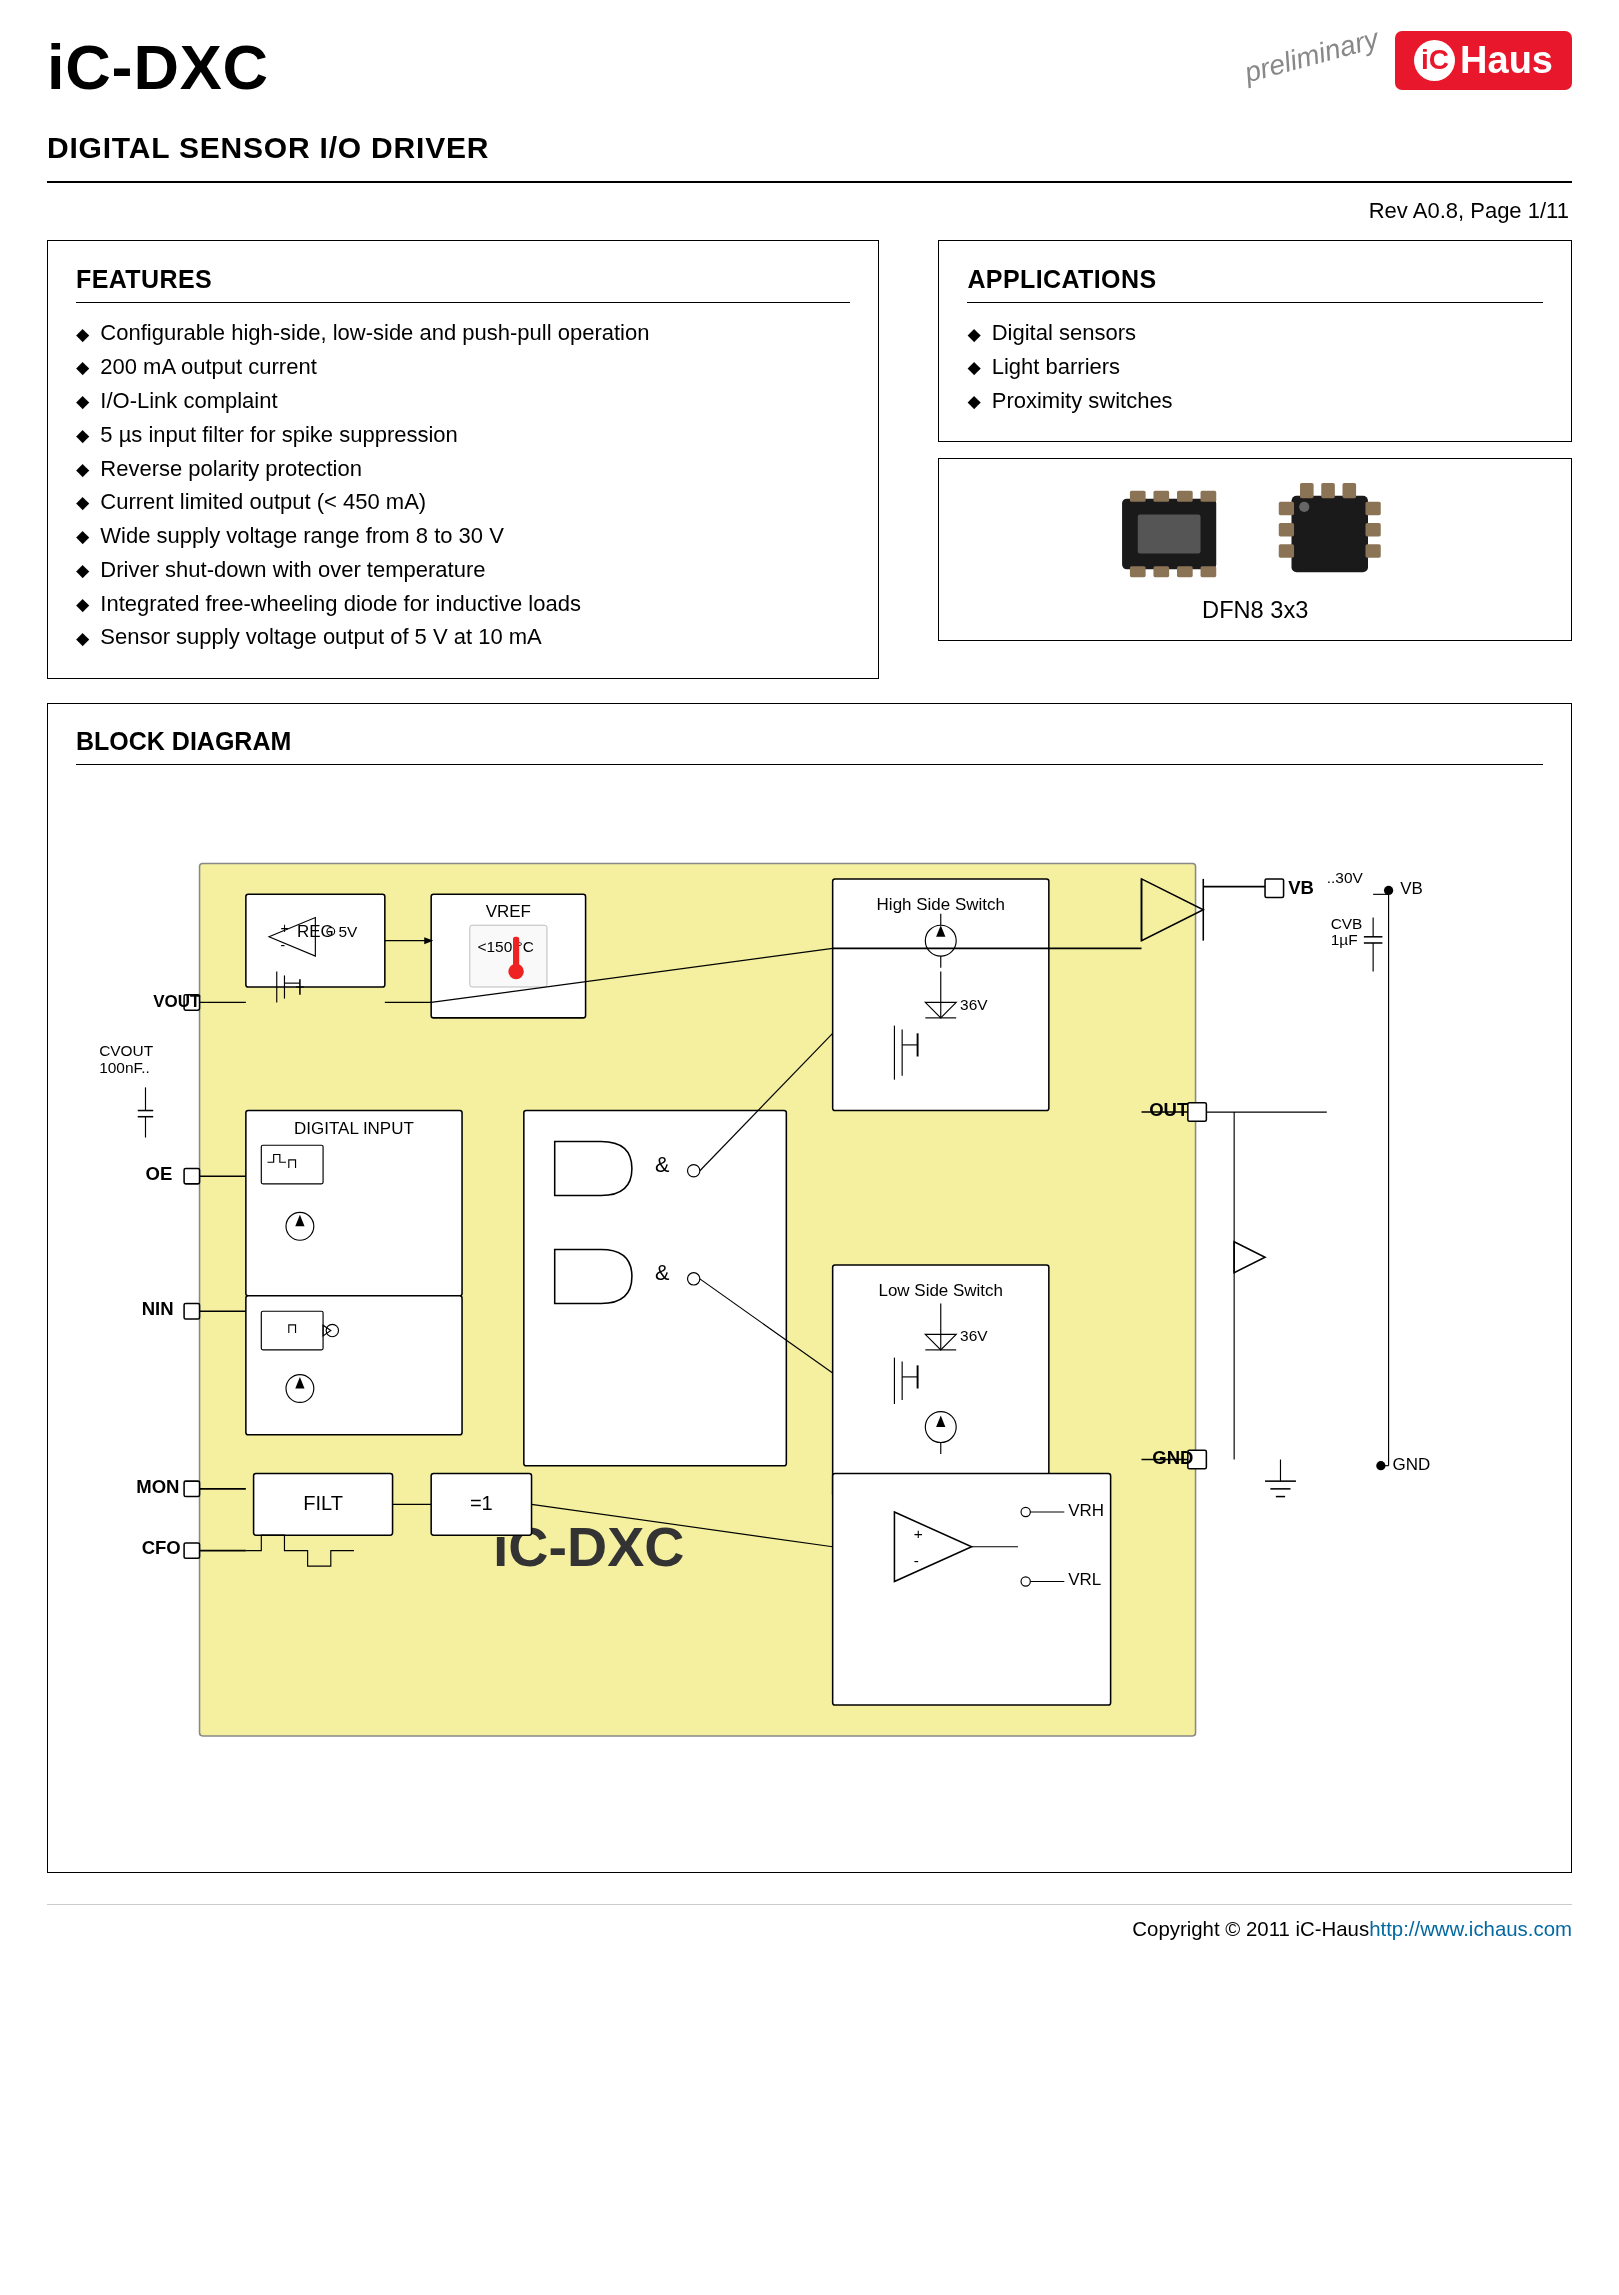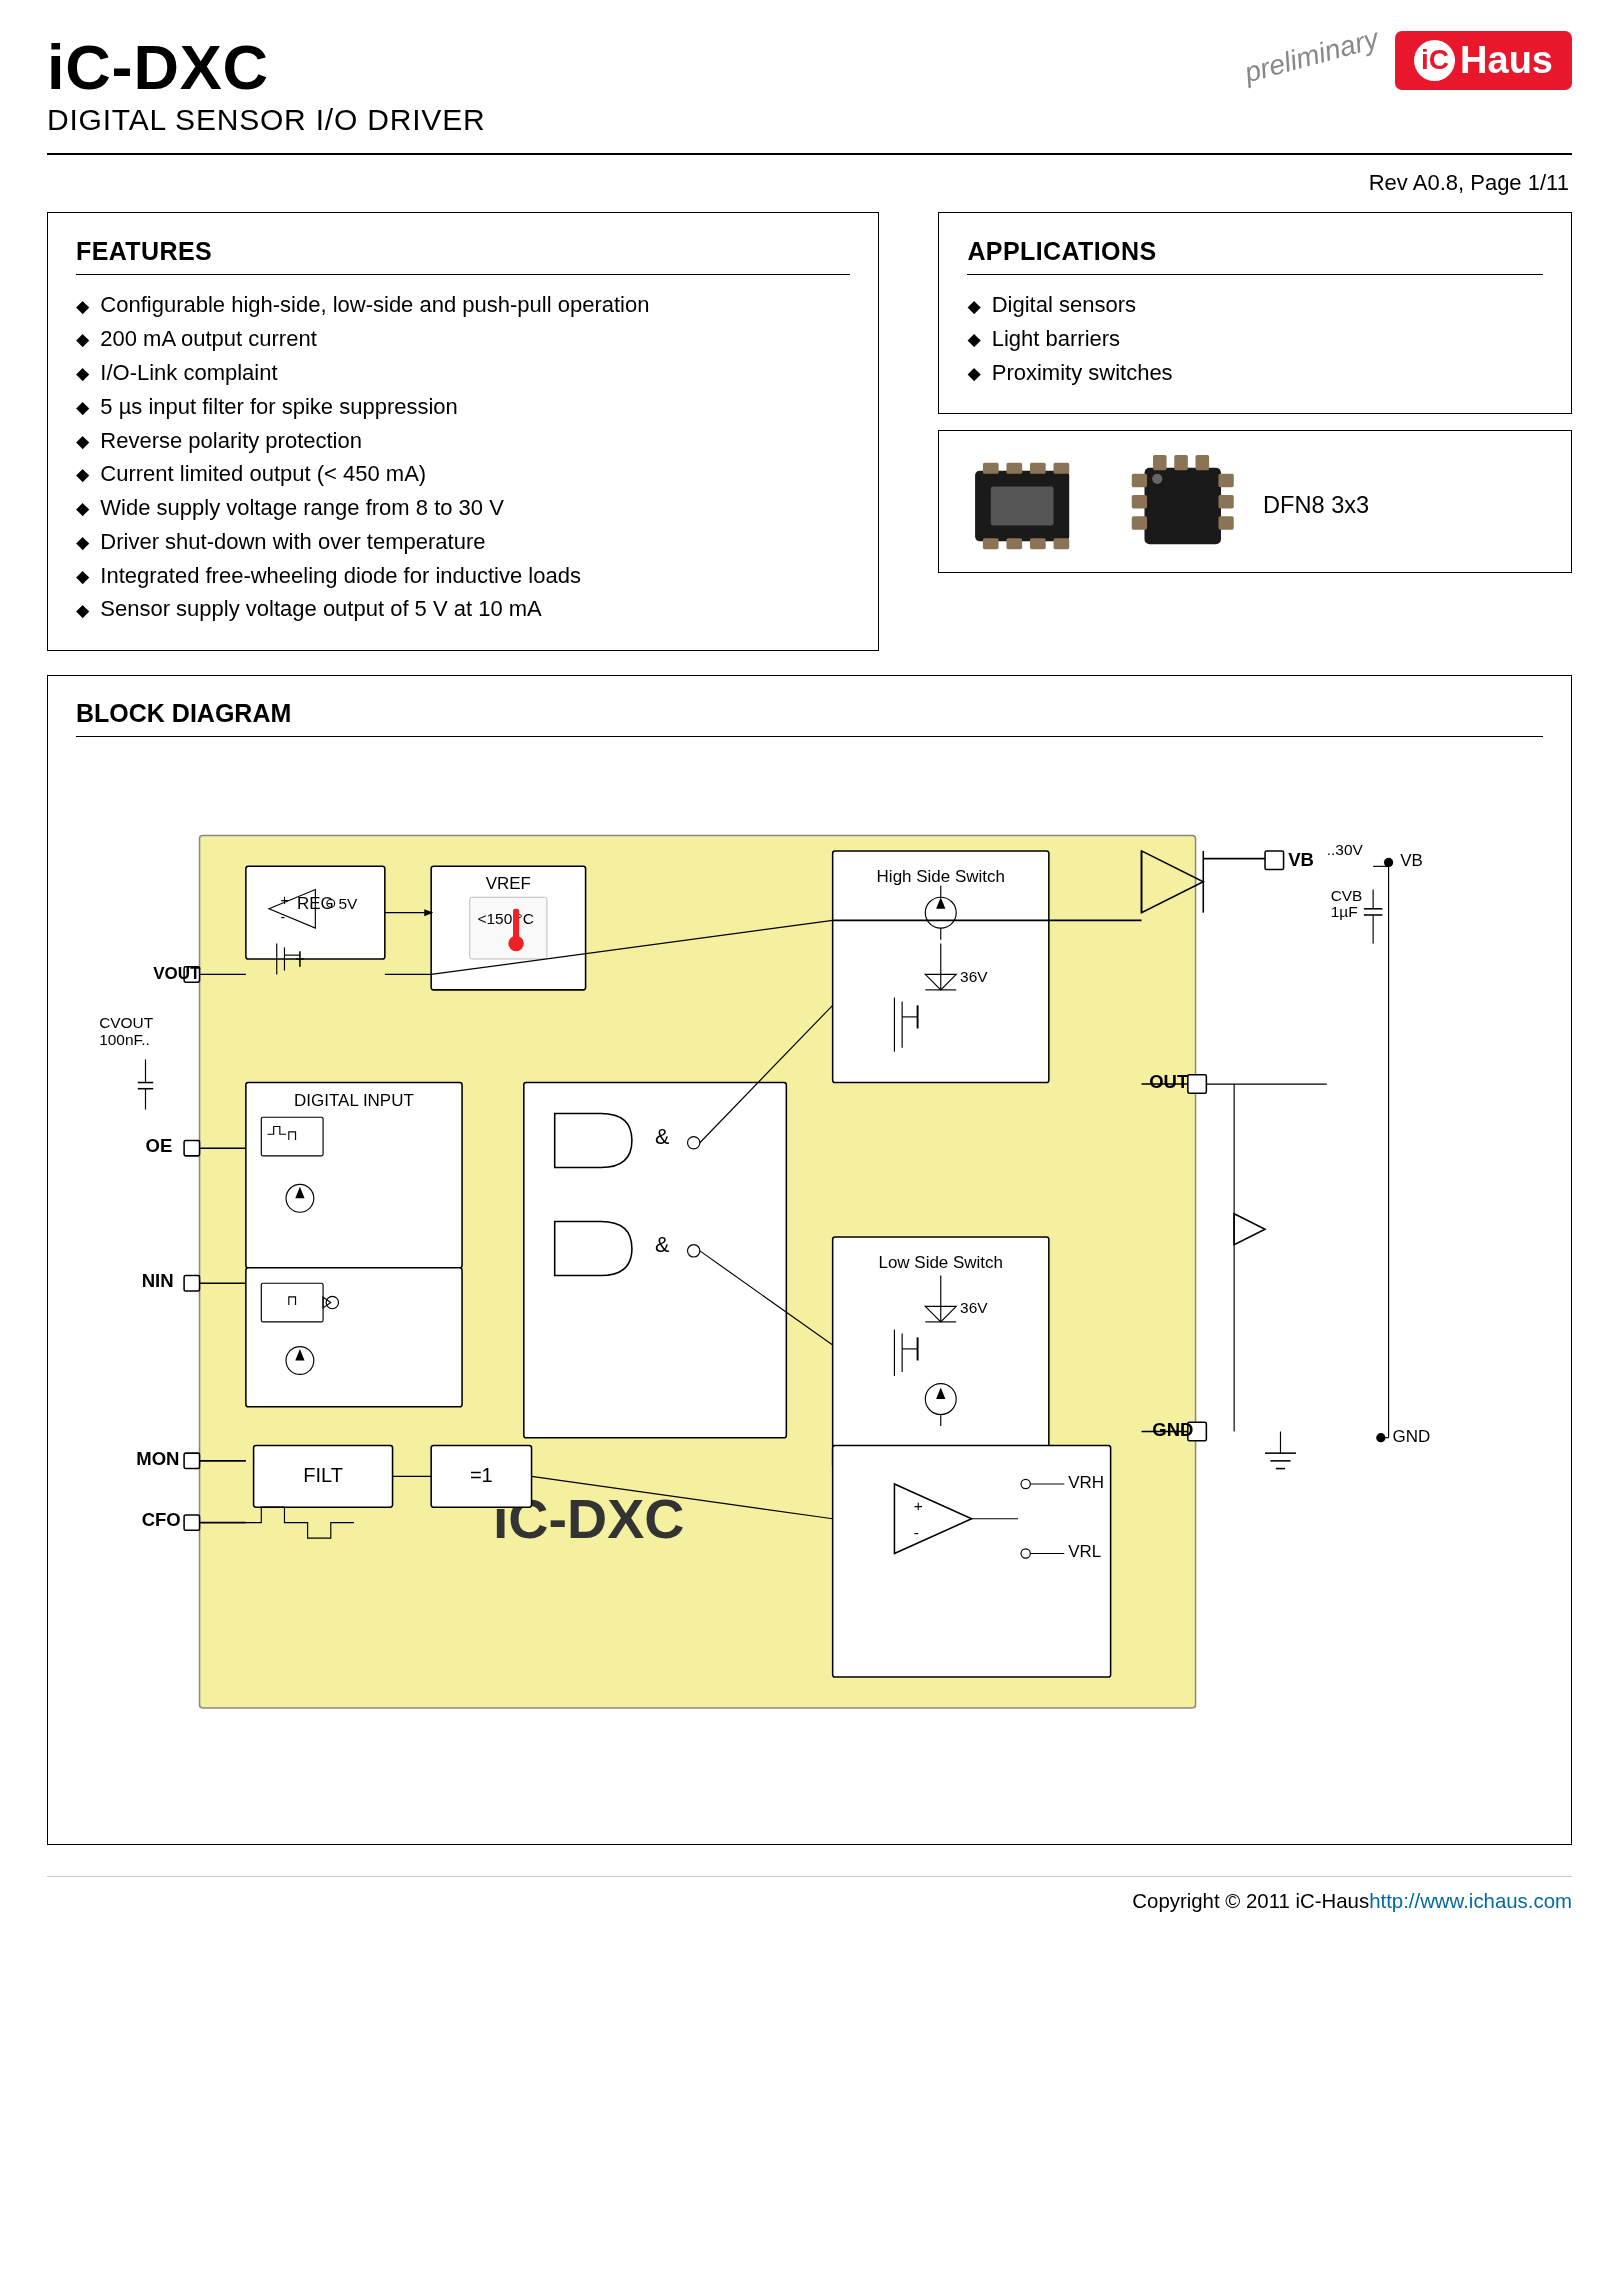--- a/index.html
+++ b/index.html
@@ -22,22 +22,23 @@
       padding-bottom: 15.7px;
       margin-bottom: 15.7px;
     }
     .header-left h1 {
       font-size: 63px;
       font-weight: bold;
       letter-spacing: 0.8px;
     }
     .header-left h2 {
       font-size: 30px;
-      font-weight: normal;
+      font-weight: bold;
       letter-spacing: 0.8px;
+      margin-top: 28px;
     }
     .header-right {
       display: flex;
       flex-direction: column;
       align-items: flex-end;
     }
     .logo-area {
       display: flex;
       align-items: center;
       gap: 7.9px;
@@ -129,21 +130,21 @@
       flex-shrink: 0;
     }
 
     
     .packages-panel {
       border: 1.6px solid #000;
       padding: 15.7px 28px;
     }
     .packages-content {
       display: flex;
-      flex-direction: row;
+      flex-direction: column;
       align-items: center;
       gap: 12.6px;
       padding-top: 7.9px;
     }
     .package-chips {
       display: flex;
       gap: 31px;
       align-items: center;
     }
 

